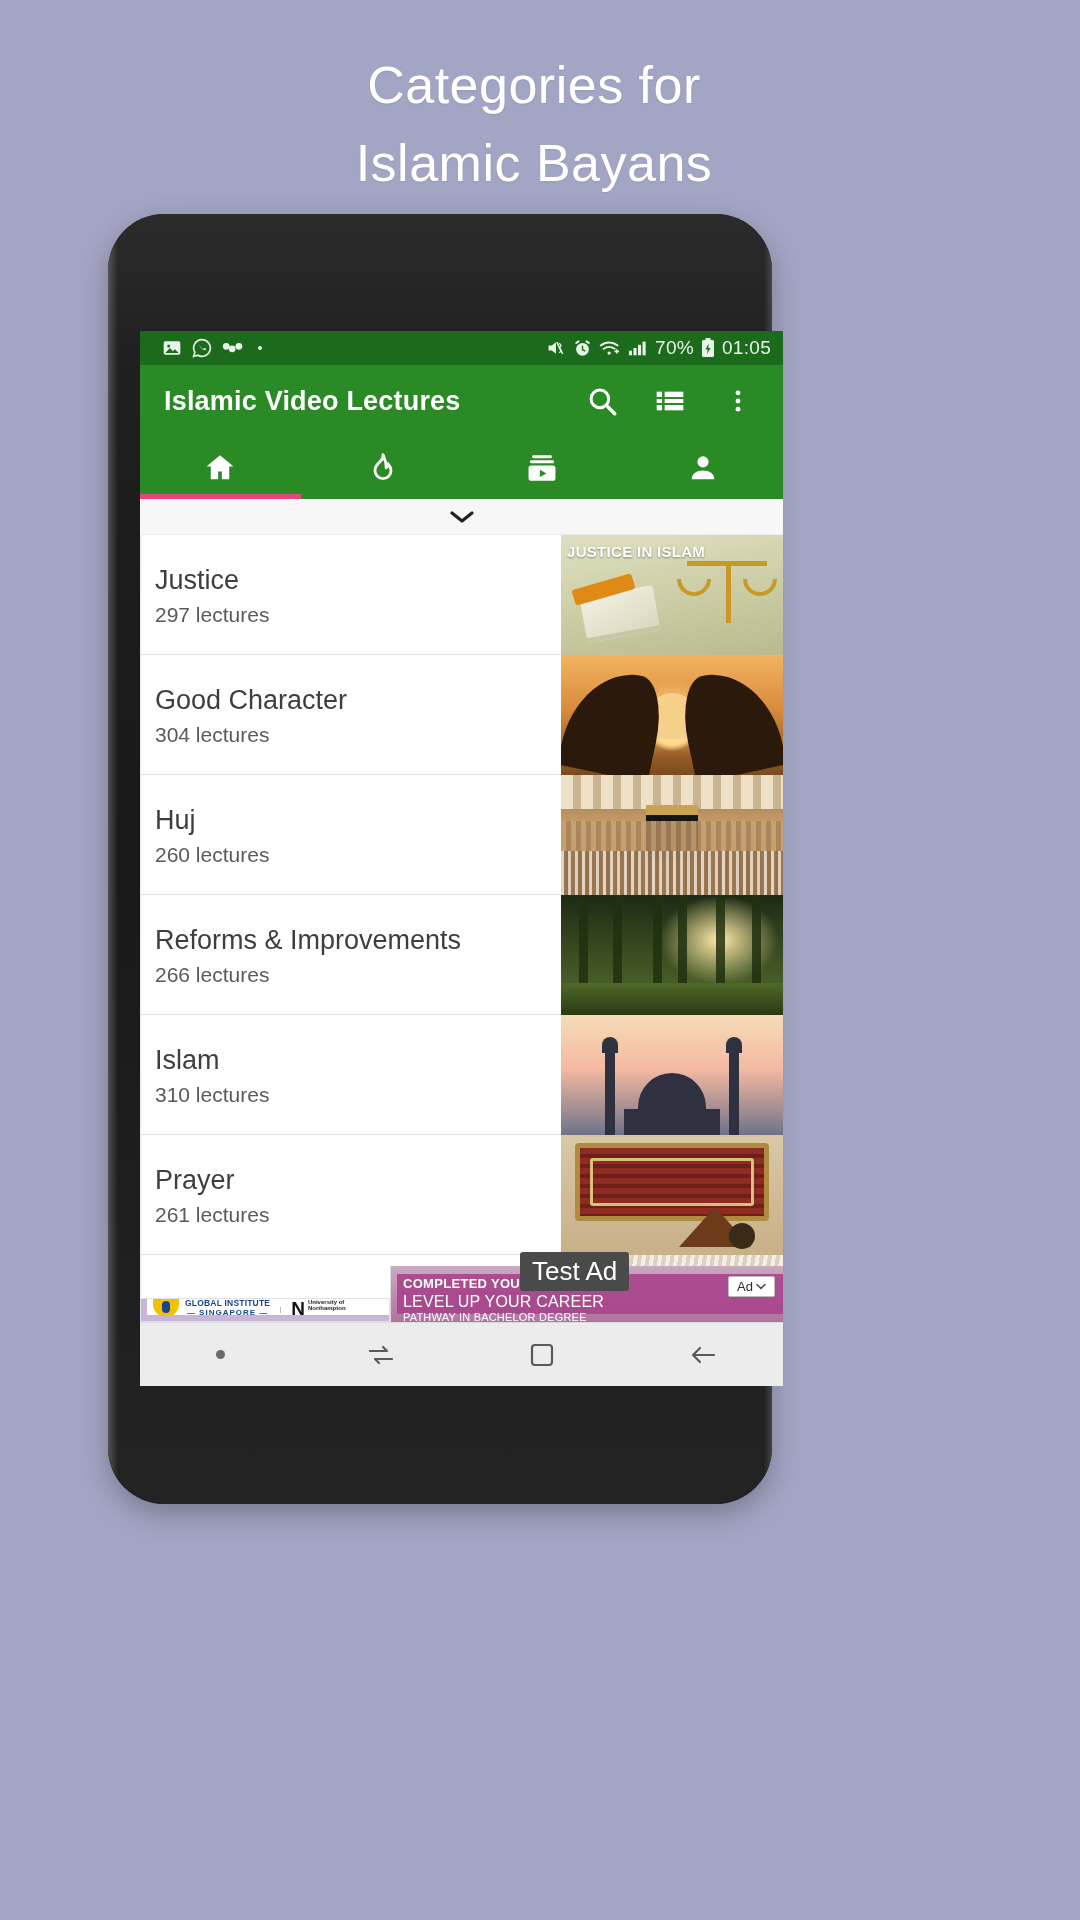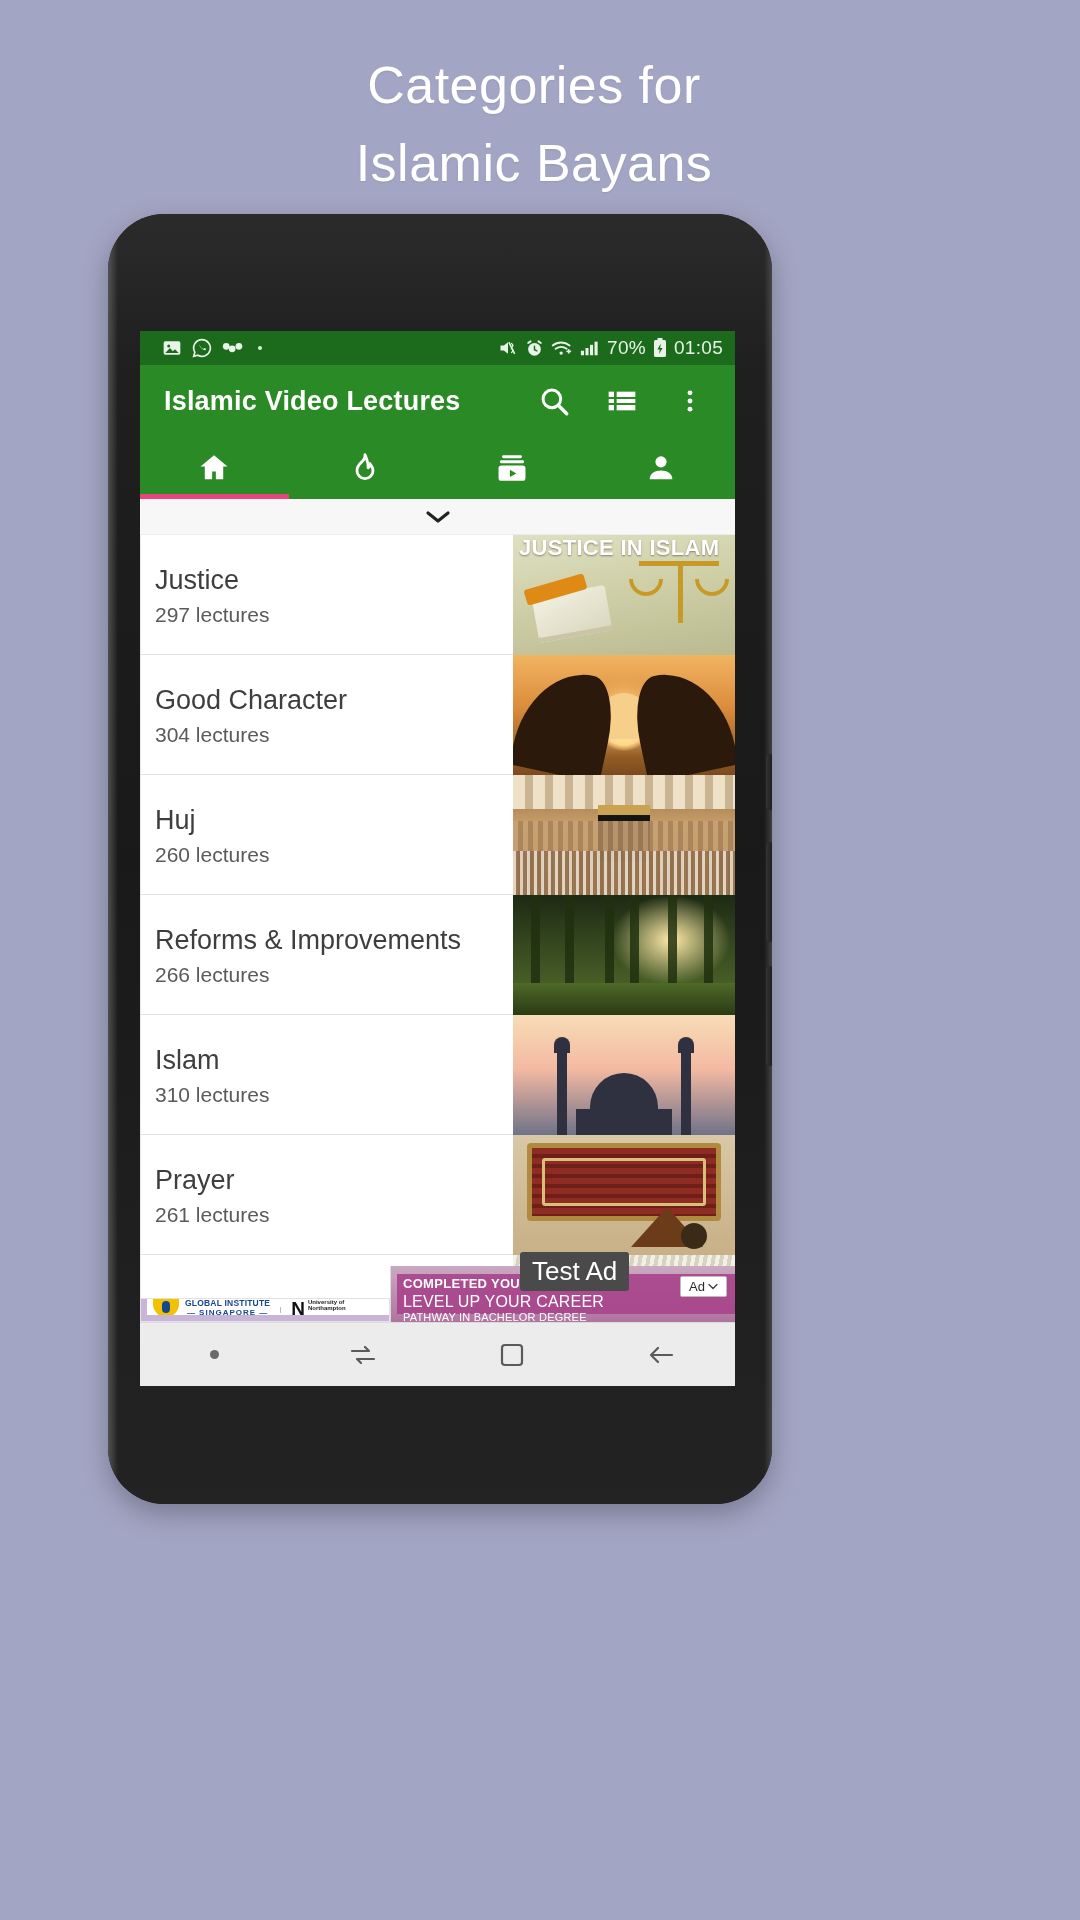--- a/index.html
+++ b/index.html
@@ -75,21 +75,21 @@
     background: linear-gradient(90deg,#343434,#1a1a1a);
   }
   .side-btn.b1 { top:540px; height:56px; }
   .side-btn.b2 { top:628px; height:100px; }
   .side-btn.b3 { top:752px; height:100px; }
 
   
   .screen {
     position:absolute;
     left:140px; top:331px;
-    width:595px; height:1055px;
+    width:643px; height:1055px;
     background:#f9a8d4;
     overflow:hidden;
   }
 
   
   .statusbar {
     height:34px; background:#1c6b1c;
     display:flex; align-items:center;
     padding: 0 12px 0 22px;
     color:#eaf5ea;
@@ -144,21 +144,21 @@
   .row-title { font-size:27px; color:#3e3e3e; font-weight:400; line-height:34px;}
   .row-sub { font-size:21px; color:#5a5a5a; margin-top:6px; }
   .row-thumb {
     width:222px; height:120px; flex:none; overflow:hidden; position:relative;
   }
 
   
   .th { position:absolute; inset:0; }
   .th-justice { background: linear-gradient(170deg,#dfe0c2 0%, #cfd0a8 45%, #b9ba8e 100%); }
   .th-justice .lbl {
-    position:absolute; top:0; left:6px; color:#fff; font-size:22px;
+    position:absolute; top:8px; left:6px; color:#fff; font-size:15px;
     font-weight:600; letter-spacing:.3px; text-shadow:0 1px 2px rgba(0,0,0,.4);
     white-space:nowrap;
   }
   .th-justice .scale-post { position:absolute; right:52px; top:26px; width:5px; height:62px; background:#c79a28;}
   .th-justice .scale-beam { position:absolute; right:16px; top:26px; width:80px; height:5px; background:#c79a28;}
   .th-justice .pan { position:absolute; width:34px;height:17px;border:4px solid #c79a28;border-top:none;border-radius:0 0 18px 18px;top:44px;}
   .th-justice .pan.l { right:72px;} .th-justice .pan.r { right:6px;}
   .th-justice .book { position:absolute; left:22px; bottom:18px; width:74px;height:46px;
      background:linear-gradient(160deg,#f3f1e2,#d9d6bd); transform:rotate(-10deg);
      box-shadow: inset 0 -5px 0 #c9c5a6; border-radius:3px;}

